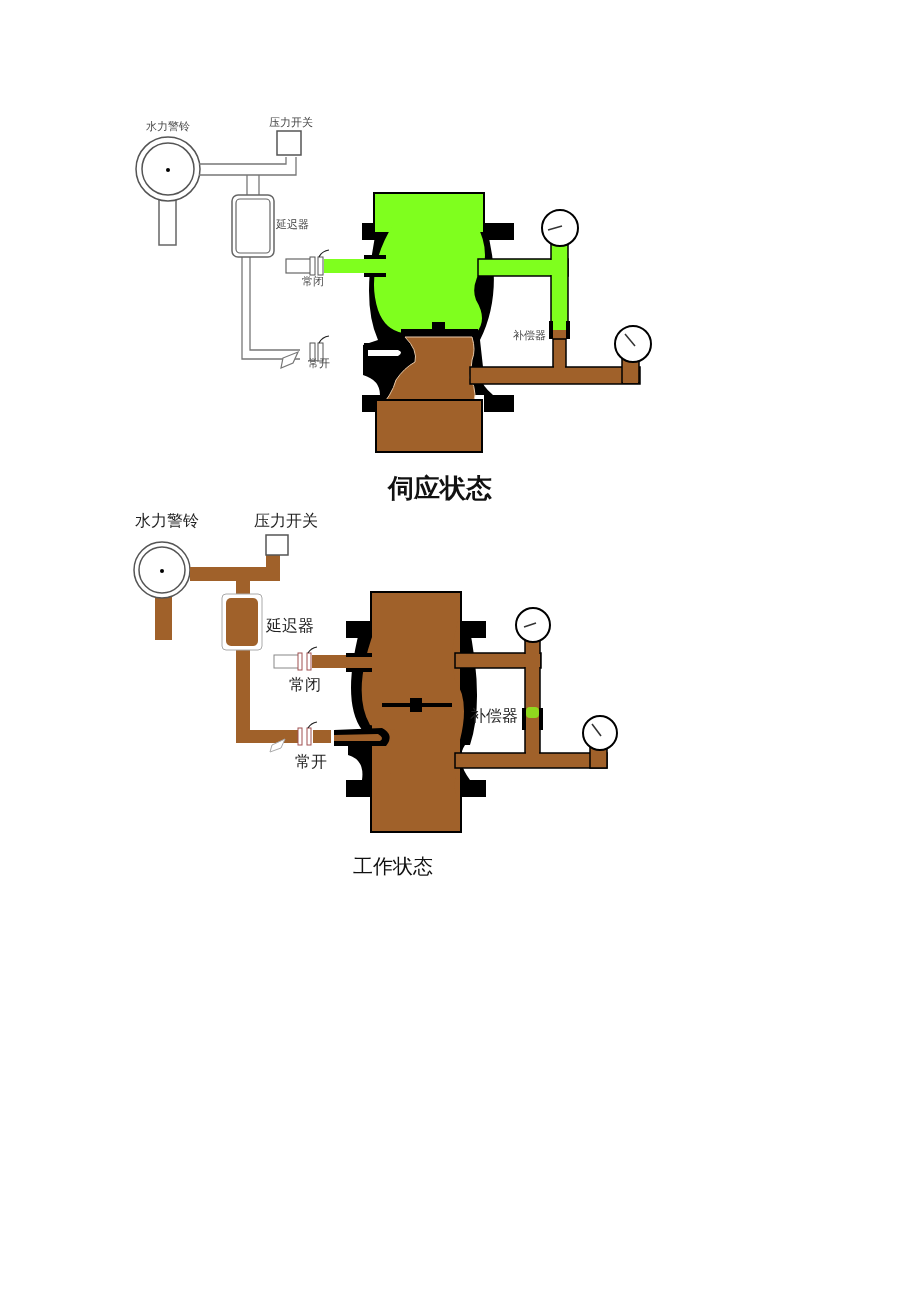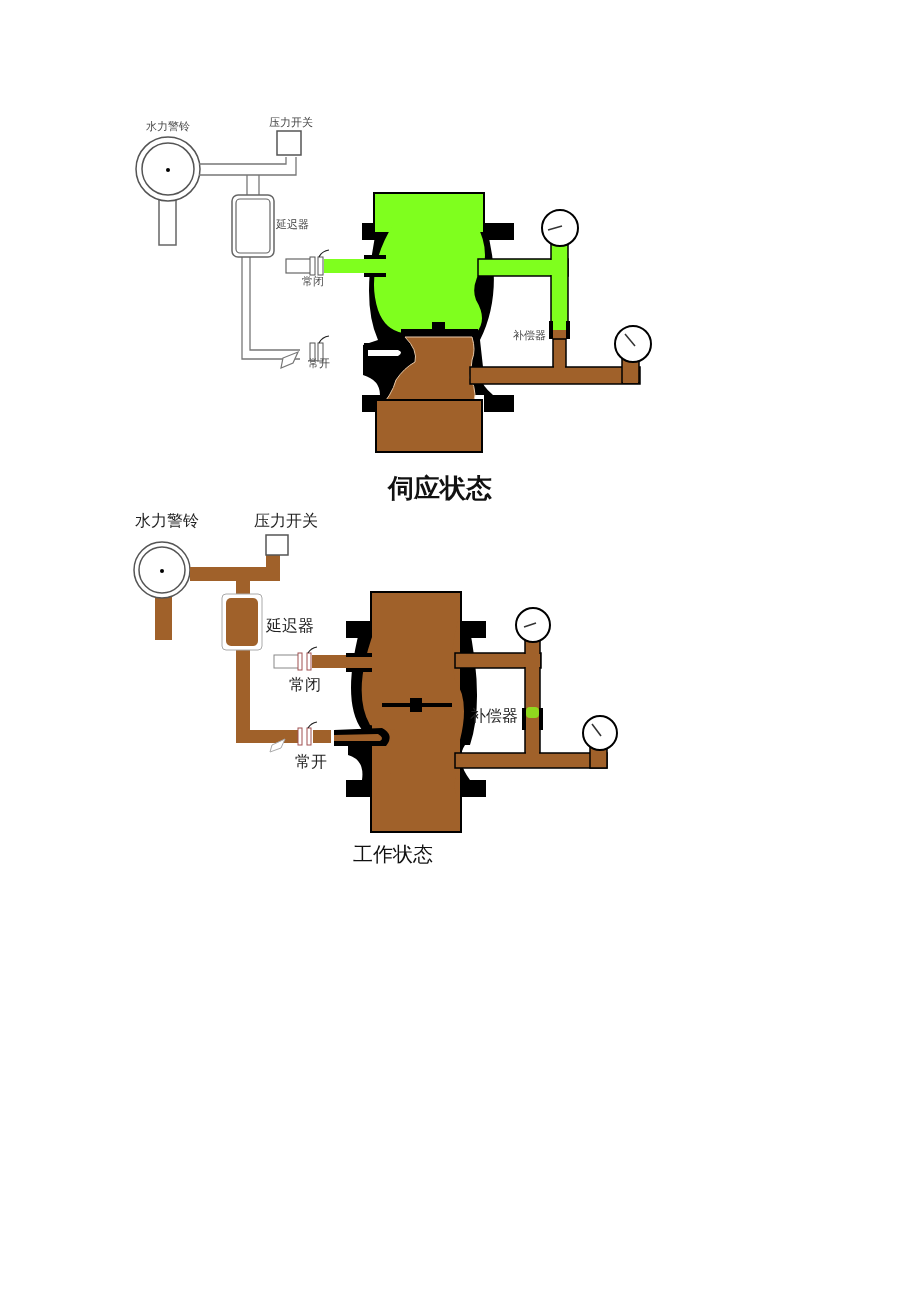--- a/index.html
+++ b/index.html
@@ -206,14 +206,14 @@
       <line x1="592" y1="724" x2="601" y2="736" stroke="#333" stroke-width="1.5"></line>
     </g>
   </svg>
 
   <div class="lbl lbl-md" style="left:135px;top:13px;">水力警铃</div>
   <div class="lbl lbl-md" style="left:254px;top:13px;">压力开关</div>
   <div class="lbl lbl-md" style="left:266px;top:118px;">延迟器</div>
   <div class="lbl lbl-md" style="left:289px;top:177px;">常闭</div>
   <div class="lbl lbl-md" style="left:295px;top:254px;">常开</div>
   <div class="lbl lbl-md" style="left:470px;top:208px;">补偿器</div>
-  <div class="caption" style="left:353px;top:344px;">工作状态</div>
+  <div class="caption" style="left:353px;top:356px;">工作状态</div>
 </div>
 
 </body></html>

